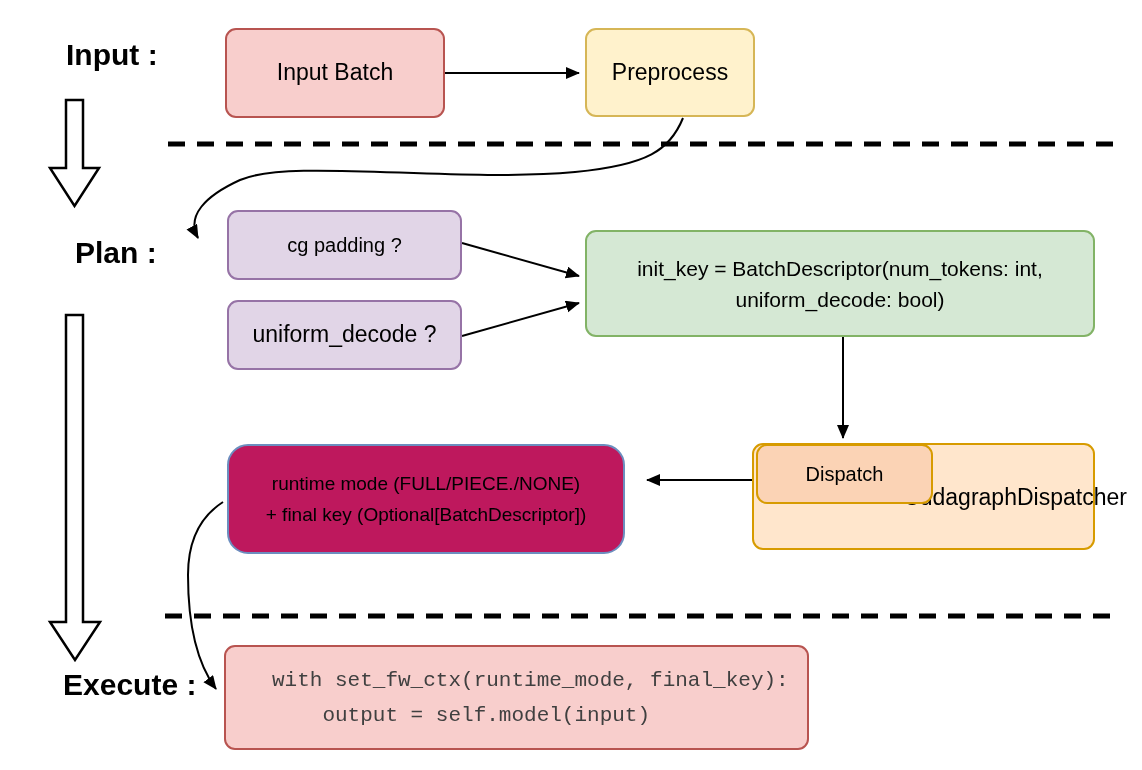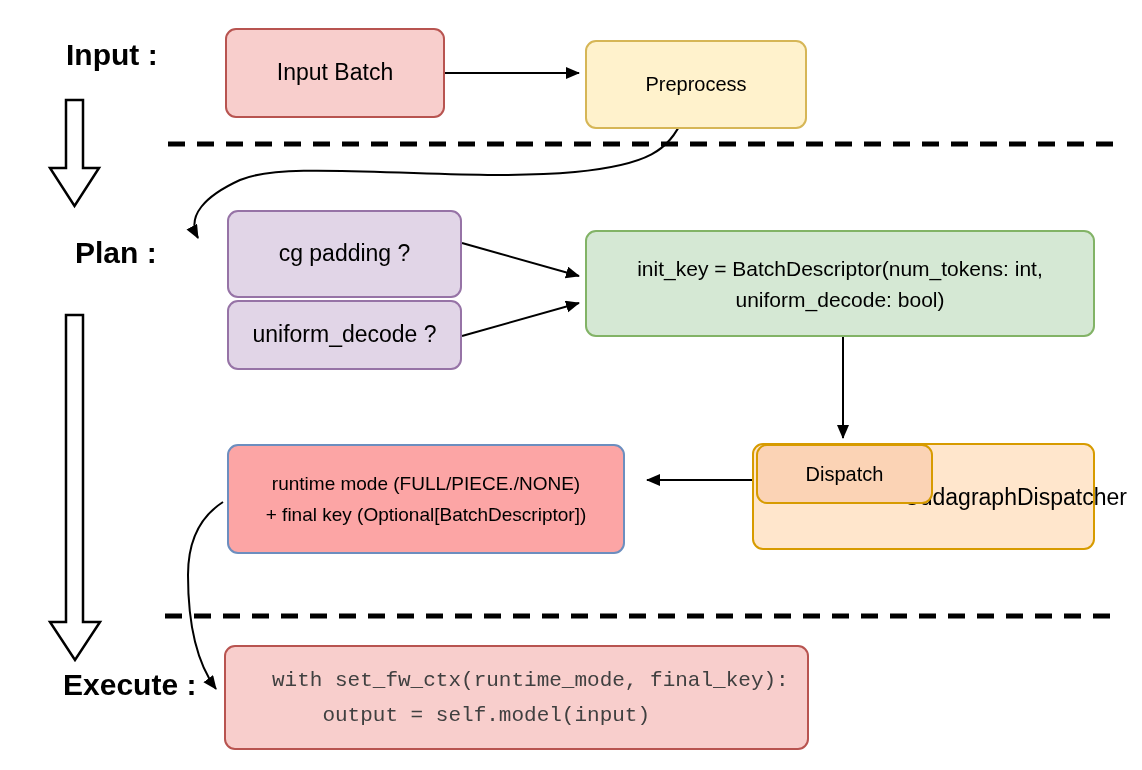--- a/index.html
+++ b/index.html
@@ -31,22 +31,22 @@
   }
   .section-label {
     position: absolute;
     font-weight: bold;
     font-size: 30px;
     color: #000;
     white-space: nowrap;
     margin-left: 38px;
   }
   .node-input-batch   { left: 225px; top: 28px;  width: 220px; height: 90px;  font-size: 23px; }
-  .node-preprocess    { left: 585px; top: 40px;  width: 222px; height: 89px;  font-size: 20px; }
-  .node-cg-padding    { left: 227px; top: 210px; width: 235px; height: 88px;  font-size: 23px; align-items: center; }
+  .node-preprocess    { left: 585px; top: 28px;  width: 170px; height: 89px;  font-size: 23px; }
+  .node-cg-padding    { left: 227px; top: 210px; width: 235px; height: 70px;  font-size: 20px; align-items: center; }
   .node-uniform-decode{ left: 227px; top: 300px; width: 235px; height: 70px;  font-size: 23px; }
   .node-init-key      { left: 585px; top: 230px; width: 510px; height: 107px; font-size: 21px; line-height: 31px; }
   .node-dispatcher    { left: 752px; top: 443px; width: 343px; height: 107px; font-size: 23px; }
   .dispatcher-label {
     position: absolute;
     left: 183px; right: 0; top: 0; bottom: 0;
     display: flex; flex-direction: row;
     align-items: center; justify-content: center;
     line-height: 34px;
   }
@@ -120,21 +120,21 @@
     <div class="dispatcher-label">
       <span>Cudagraph</span>
       <span>Dispatcher</span>
     </div>
   </div>
 
   <div class="node node-dispatch" style="background-color: rgb(251, 211, 181); border-color: rgb(215, 155, 0);">
     <span>Dispatch</span>
   </div>
 
-  <div class="node node-runtime-mode" style="background-color: #fca5a5; border-color: rgb(108, 142, 191);">
+  <div class="node node-runtime-mode" style="background-color: #be185d; border-color: rgb(108, 142, 191); border-radius: 21px;">
     <span>runtime mode (FULL/PIECE./NONE)</span>
     <span>+ final key (Optional[BatchDescriptor])</span>
   </div>
 
   <div class="node node-execute-code" style="background-color: rgb(248, 206, 204); border-color: rgb(184, 84, 80); padding-left: 46px;">
     <span class="pre-line">with set_fw_ctx(runtime_mode, final_key):</span>
     <span class="pre-line">    output = self.model(input)</span>
   </div>
 
 </div>

